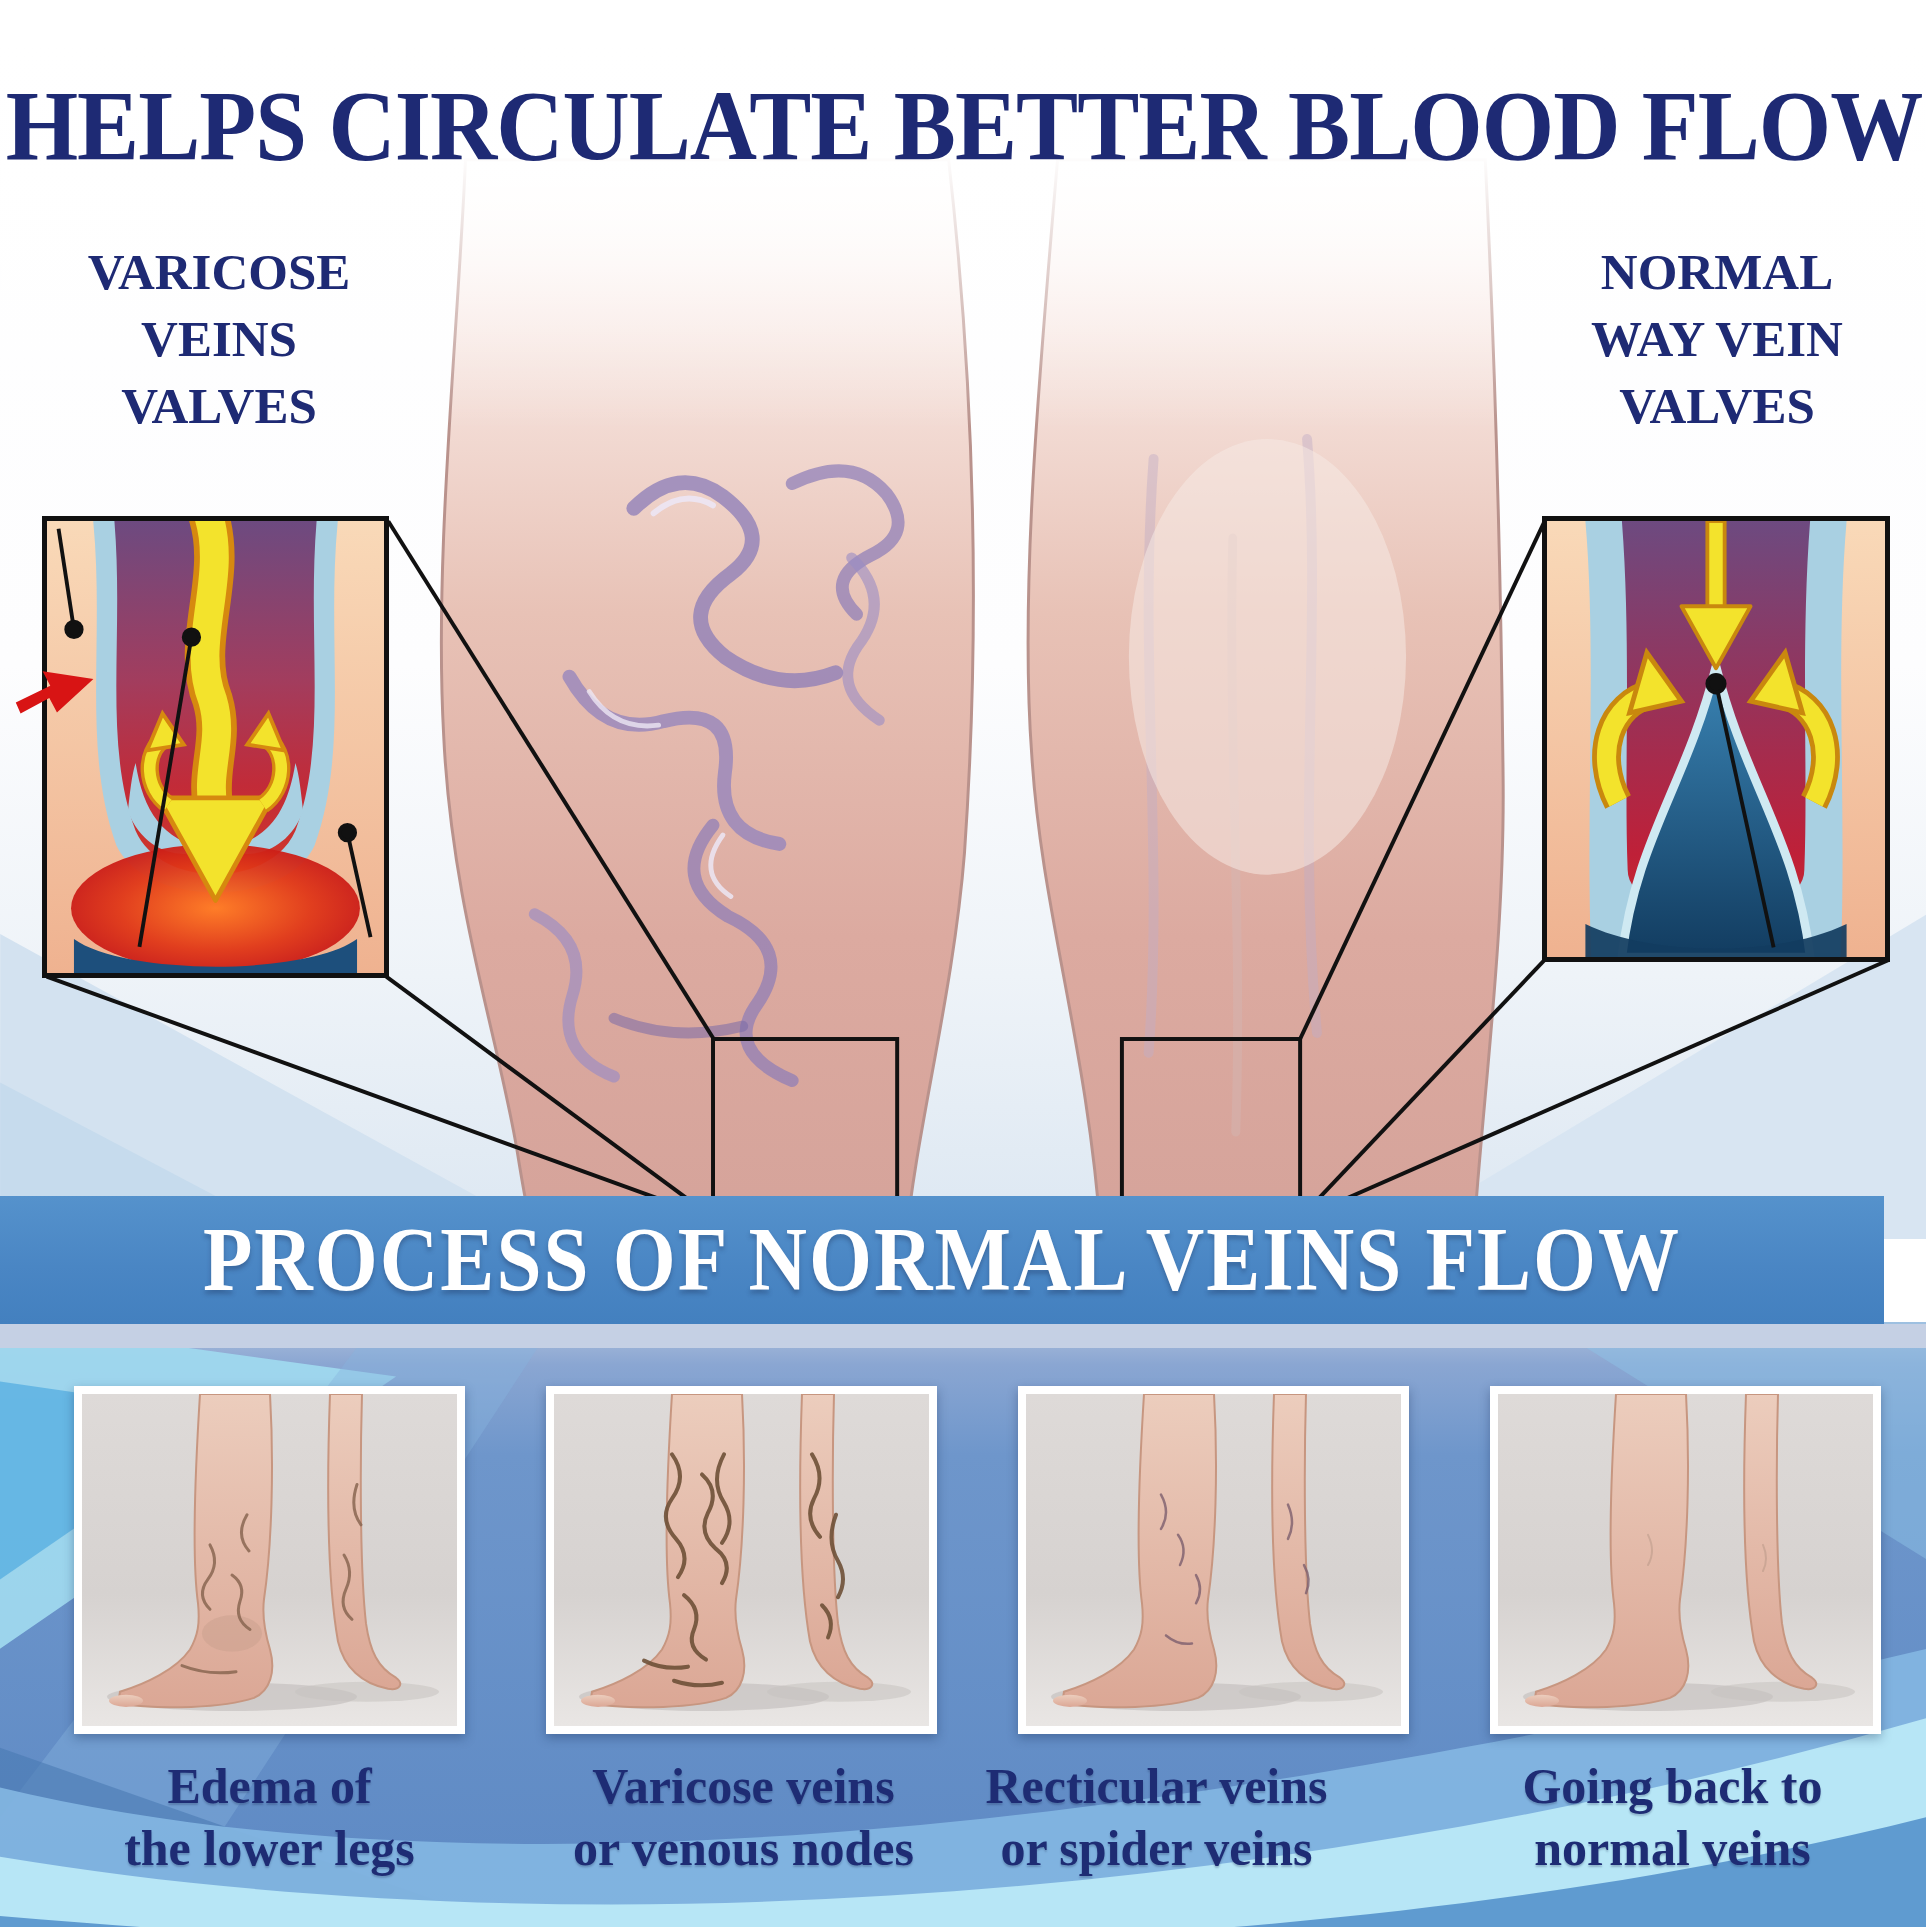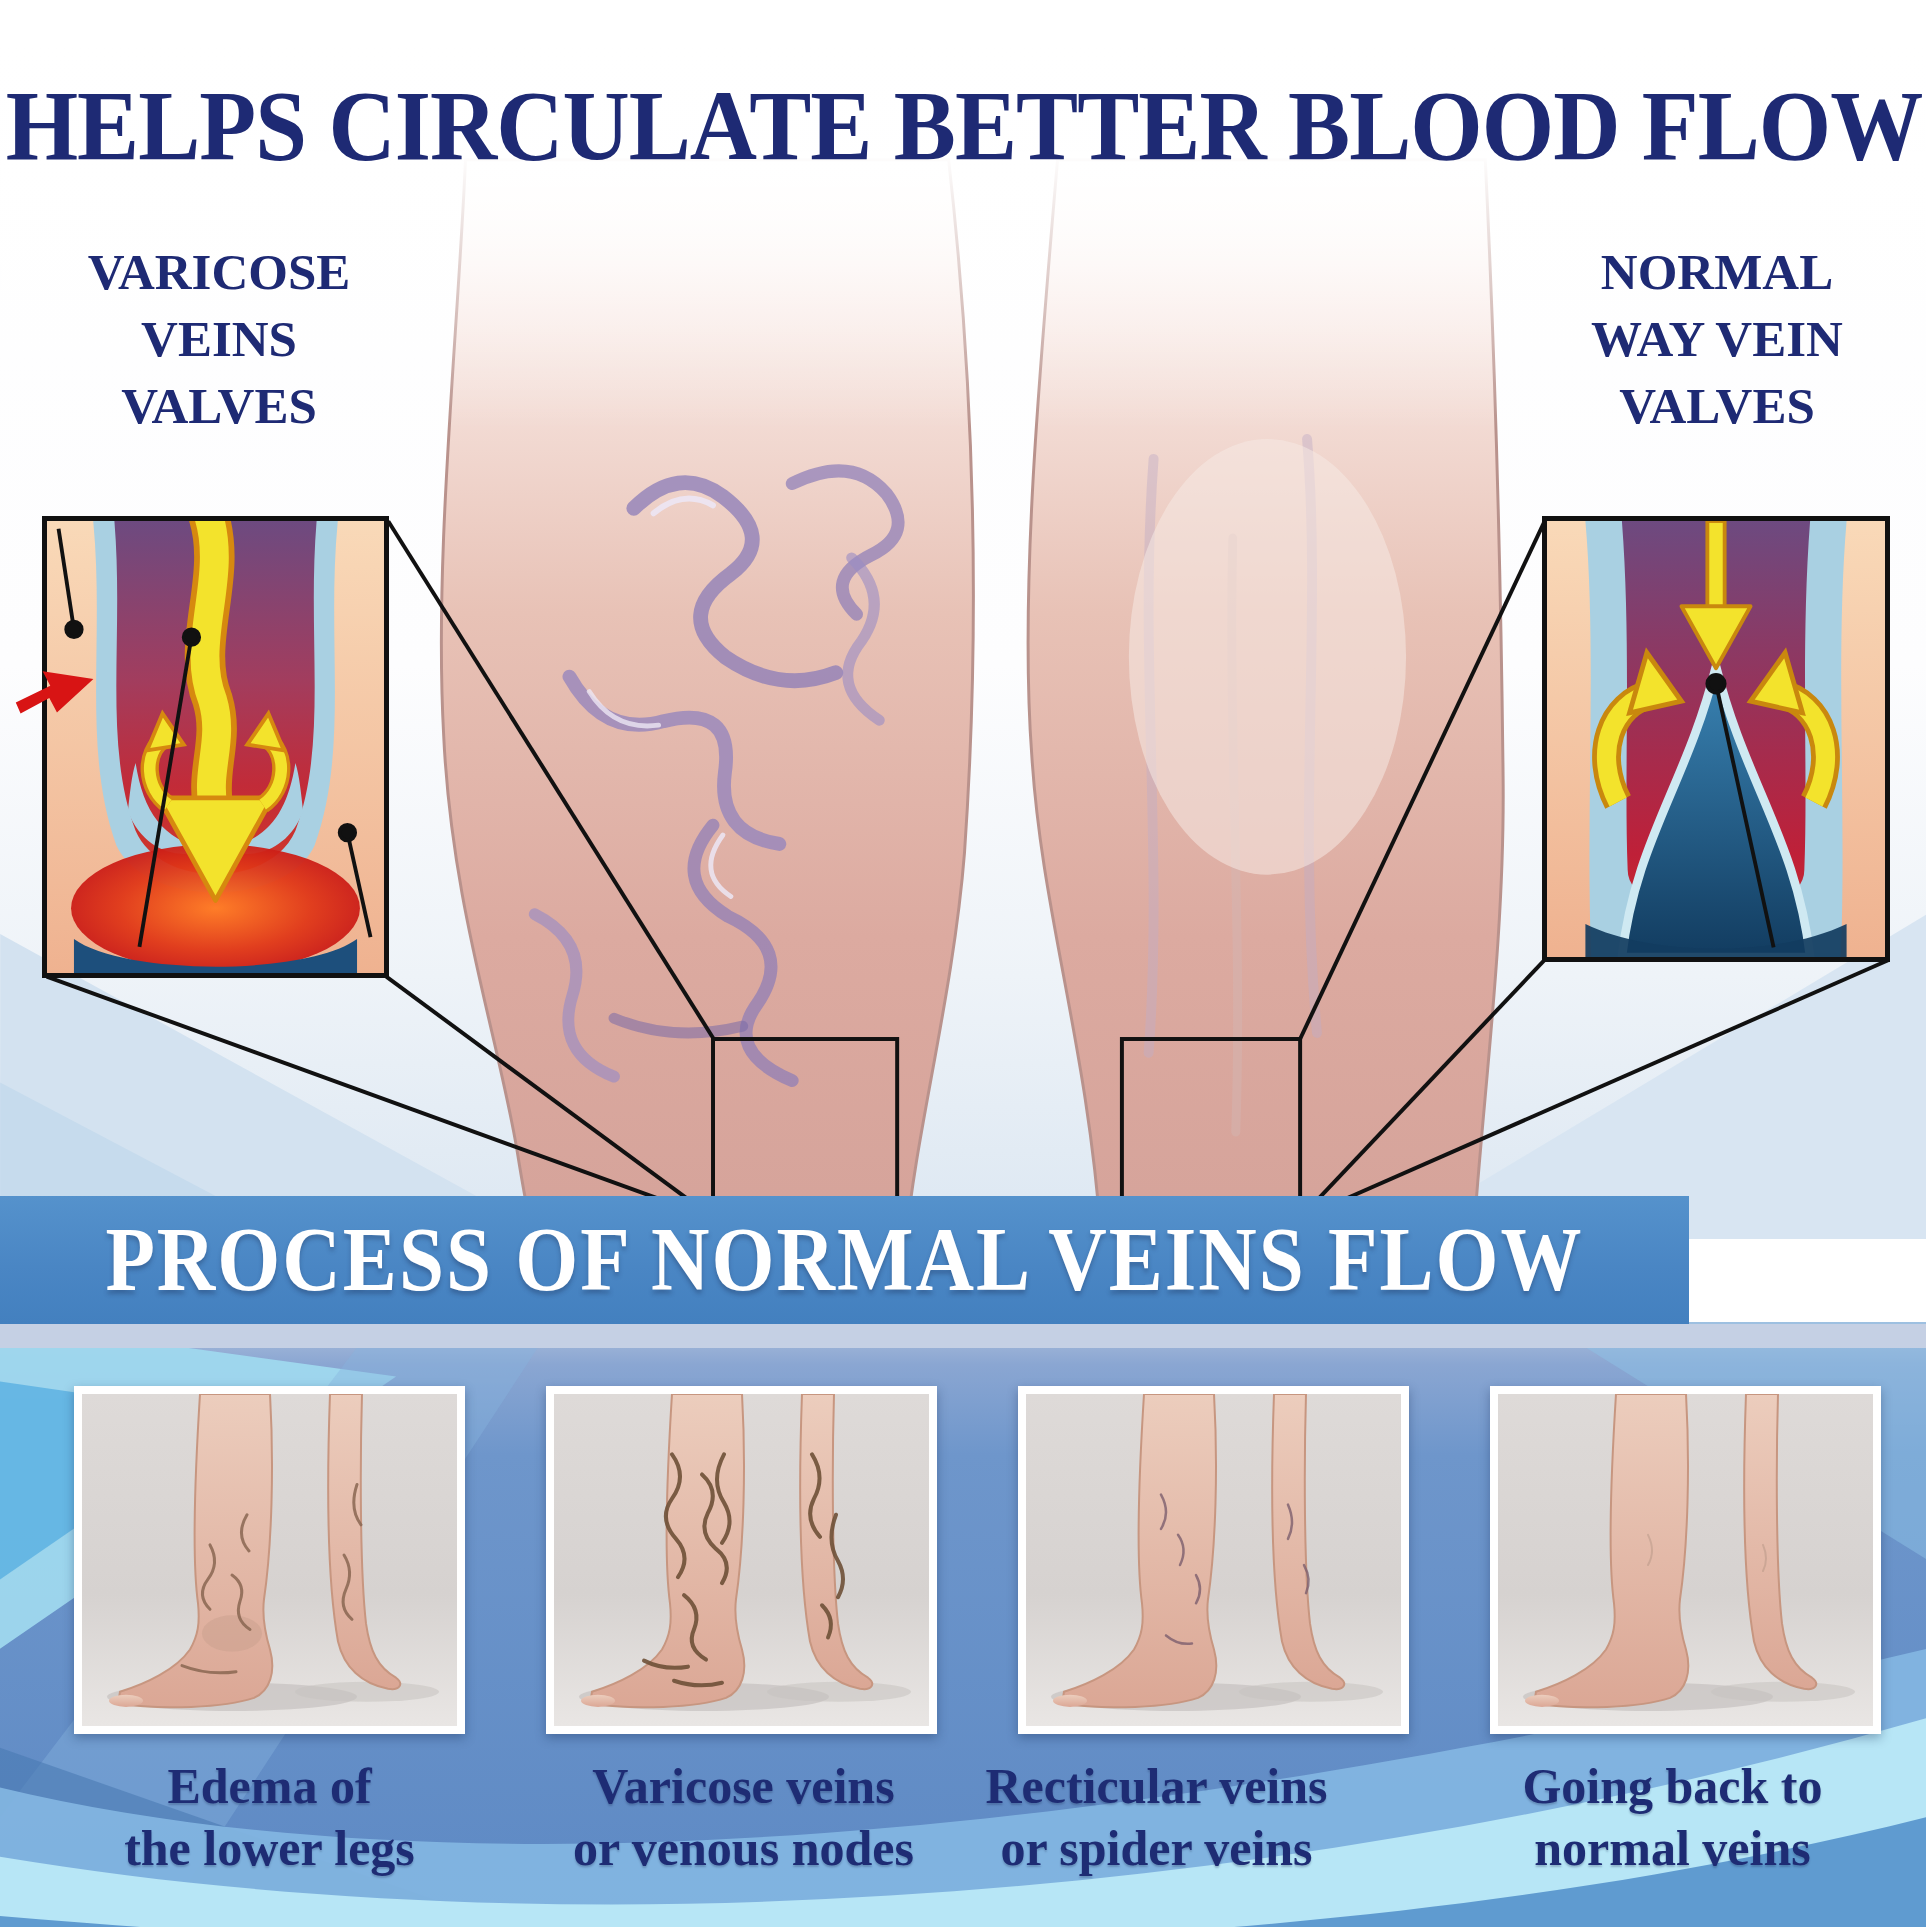--- a/index.html
+++ b/index.html
@@ -15,21 +15,21 @@
   .side-label{position:absolute;top:196px;z-index:6;text-align:center;
     font-size:51px;font-weight:bold;color:#1e2a74;line-height:67px;}
   #left-label{left:26px;width:386px;}
   #right-label{left:1523px;width:388px;}
   .inset{position:absolute;top:473px;border:5px solid #111;background:#f5c7a5;z-index:4;}
   #left-inset{left:42px;width:347px;height:462px;}
   #right-inset{left:1542px;width:348px;height:446px;}
   .inset svg{display:block;width:100%;height:100%;}
   #red-arrow{position:absolute;left:12px;top:602px;width:95px;height:79px;z-index:5;}
   
-  #banner{position:absolute;left:0;top:1196px;width:1689px;height:128px;
+  #banner{position:absolute;left:0;top:1196px;width:1884px;height:128px;
     background:linear-gradient(180deg,#5592cc 0%,#4a86c4 55%,#4380bf 100%);z-index:7;}
   #banner span{display:block;text-align:center;line-height:128px;white-space:nowrap;
     font-size:81px;font-weight:bold;color:#ffffff;transform:scaleY(1.12);
     text-shadow:0 3px 4px rgba(30,50,90,.35);letter-spacing:2px;}
   #banner-strip{position:absolute;left:0;top:1324px;width:1927px;height:24px;background:#c5d0e4;z-index:2;}
   
   #bottom-section{position:absolute;left:0;top:1322px;width:1927px;height:606px;background:#6691ca;}
   #bottom-bg{position:absolute;left:0;top:0;width:1927px;height:606px;}
   .photo-card{position:absolute;top:64px;width:391px;height:348px;background:#ffffff;
     padding:8px;box-shadow:0 4px 10px rgba(20,40,80,.35);z-index:3;}

